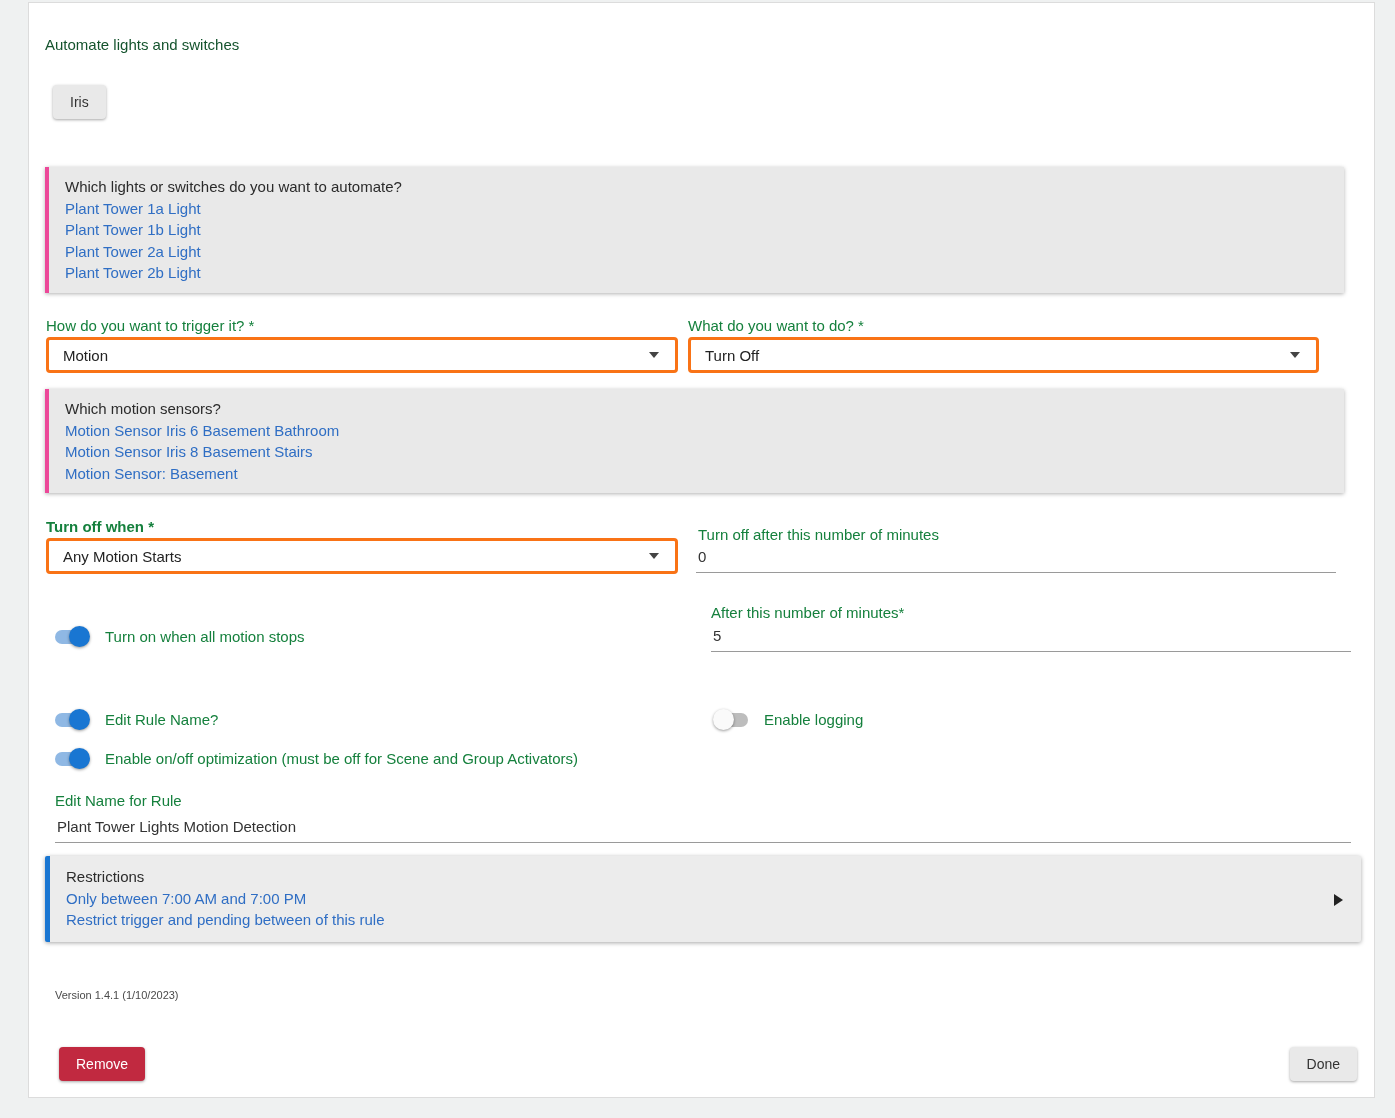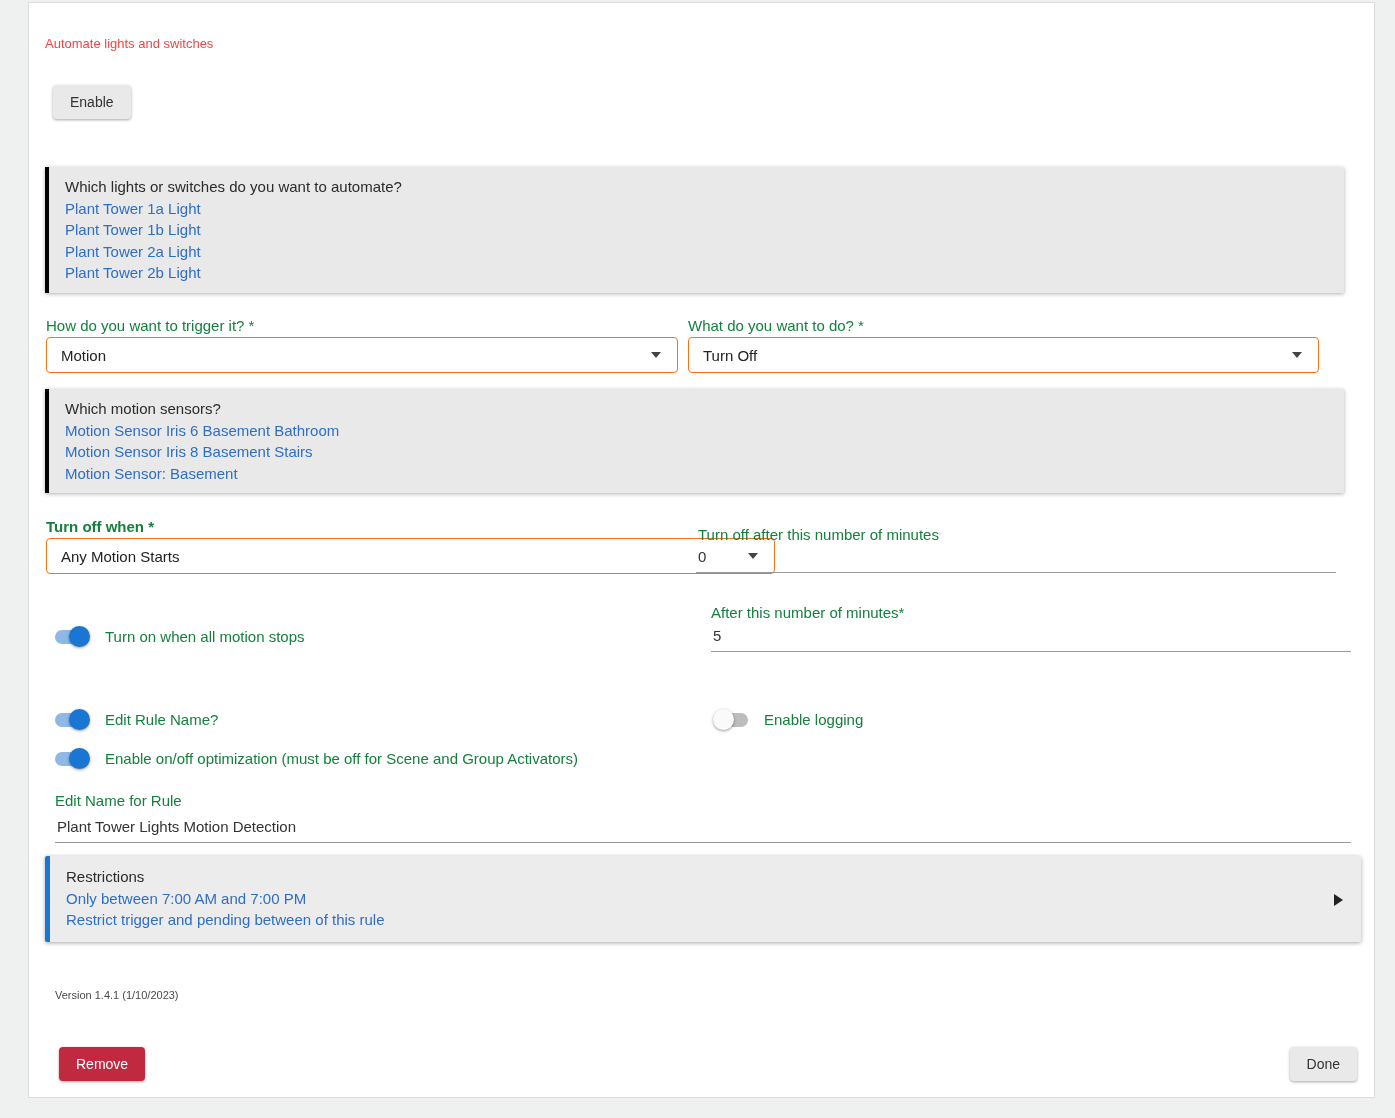--- a/index.html
+++ b/index.html
@@ -10,49 +10,49 @@
     overflow: hidden;
     position: relative;
   }
   .card {
     position: absolute; left: 28px; top: 2px;
     width: 1347px; height: 1096px;
     background: #ffffff;
     border: 1px solid #dcdcdc;
   }
   .abs { position: absolute; }
-  .title { font-size: 13px; color: #ef4444; font-weight: normal; }
+  .title { font-size: 15px; color: #14532d; font-weight: normal; }
   .label { font-size: 15px; color: #15803d; }
   .btn {
     border: none; border-radius: 4px;
     font-family: inherit; font-size: 14px;
     padding: 9px 17px; cursor: pointer;
     box-shadow: 0 1px 3px rgba(0,0,0,.35);
   }
   .btn.light { background: #e9e9e9; color: #333; }
   .btn.danger { background: var(--danger-red, #c12940); color: #fff; }
 
   
   .devbox {
     background: var(--box-gray, #e9e9e9);
-    border-left: 4px solid #000000;
+    border-left: 4px solid #ec4899;
     box-shadow: 0 1px 4px rgba(0,0,0,.3);
     padding: 9px 16px;
     font-size: 15px; line-height: 21.5px;
   }
   .devbox .question { color: #2b2b2b; }
   .link {
     color: var(--link-blue, #2f6ec4);
     text-decoration: none; cursor: pointer;
     display: block; width: max-content;
   }
   
   .select {
     height: 36px; background: #fff;
-    border: 1px solid #f97316; border-radius: 4px;
+    border: 3px solid #f97316; border-radius: 4px;
     display: flex; align-items: center; justify-content: space-between;
     padding: 0 16px 0 14px;
     font-size: 15px; color: #222; cursor: pointer;
   }
   .caret {
     width: 0; height: 0;
     border-left: 5px solid transparent;
     border-right: 5px solid transparent;
     border-top: 6px solid #444;
   }
@@ -99,21 +99,21 @@
   }
   .version { font-size: 11px; color: #4a4a4a; }
 </style>
 </head>
 <body>
 
 <div class="card">
 
   <h1 class="title abs" style="left:16px; top:33px;">Automate lights and switches</h1>
 
-  <button class="btn light abs" style="left:24px; top:82px;">Enable</button>
+  <button class="btn light abs" style="left:24px; top:82px;">Iris</button>
 
   <section class="devbox abs" style="left:16px; top:164px; width:1299px; height:126px;">
     <div class="question">Which lights or switches do you want to automate?</div>
     <a class="link">Plant Tower 1a Light</a>
     <a class="link">Plant Tower 1b Light</a>
     <a class="link">Plant Tower 2a Light</a>
     <a class="link">Plant Tower 2b Light</a>
   </section>
 
   <div class="label abs" style="left:17px; top:314px;">How do you want to trigger it? *</div>
@@ -129,21 +129,21 @@
   </div>
 
   <section class="devbox abs" style="left:16px; top:386px; width:1299px; height:104px;">
     <div class="question">Which motion sensors?</div>
     <a class="link">Motion Sensor Iris 6 Basement Bathroom</a>
     <a class="link">Motion Sensor Iris 8 Basement Stairs</a>
     <a class="link">Motion Sensor: Basement</a>
   </section>
 
   <div class="label abs" style="left:17px; top:515px;font-weight:bold;">Turn off when *</div>
-  <div class="select abs" style="left:17px; top:535px; width:729px;" role="combobox">
+  <div class="select abs" style="left:17px; top:535px; width:632px;" role="combobox">
     <span>Any Motion Starts</span>
     <span class="caret"></span>
   </div>
 
   <div class="label abs" style="left:669px; top:523px;">Turn off after this number of minutes</div>
   <input class="uline abs" style="left: 667px; top: 543px; width: 640px;" value="0">
 
   <div class="switch abs on" style="left:24px; top:623px;">
     <span class="track"></span>
     <span class="thumb"></span>

